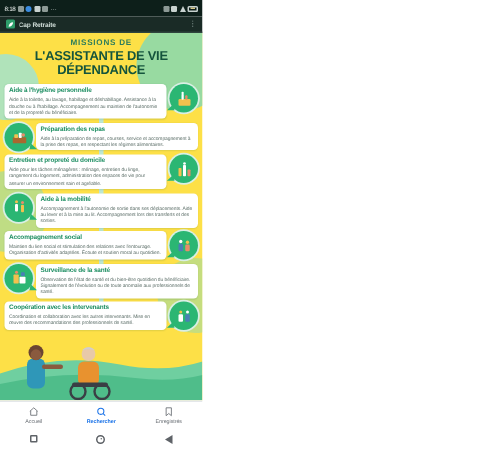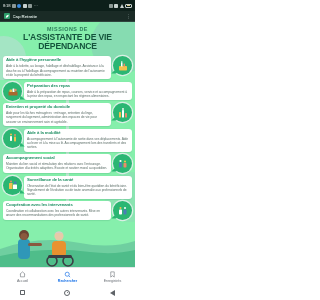--- a/index.html
+++ b/index.html
@@ -47,21 +47,21 @@
   .appbar .apptitle{
     color:#cfdcd7; font-size:4.4px; font-weight:bold; letter-spacing:-.1px;
     white-space:nowrap; overflow:hidden; text-overflow:ellipsis; flex:1 1 auto;
   }
   .appbar .abmenu{ color:#9fb0ab; font-size:5px; line-height:1; }
 
   
   .poster{
     position:absolute; left:0; right:0;
     top:22px; bottom:33px;
-    background:#86efac;
+    background:#fde047;
     overflow:hidden;
   }
   .poster-inner{ position:absolute; inset:0; }
 
   
   .blob{ position:absolute; border-radius:50%; }
   .b1{ width:60px;height:60px; background:#86d8b2; right:-16px; top:-8px; opacity:.85;}
   .b2{ width:44px;height:44px; background:#a7e3c6; left:-18px; top:14px; opacity:.9;}
   .b3{ width:54px;height:54px; background:#8ddab6; left:-22px; top:92px; opacity:.55;}
   .b4{ width:50px;height:50px; background:#8ddab6; right:-20px; top:150px; opacity:.5;}

